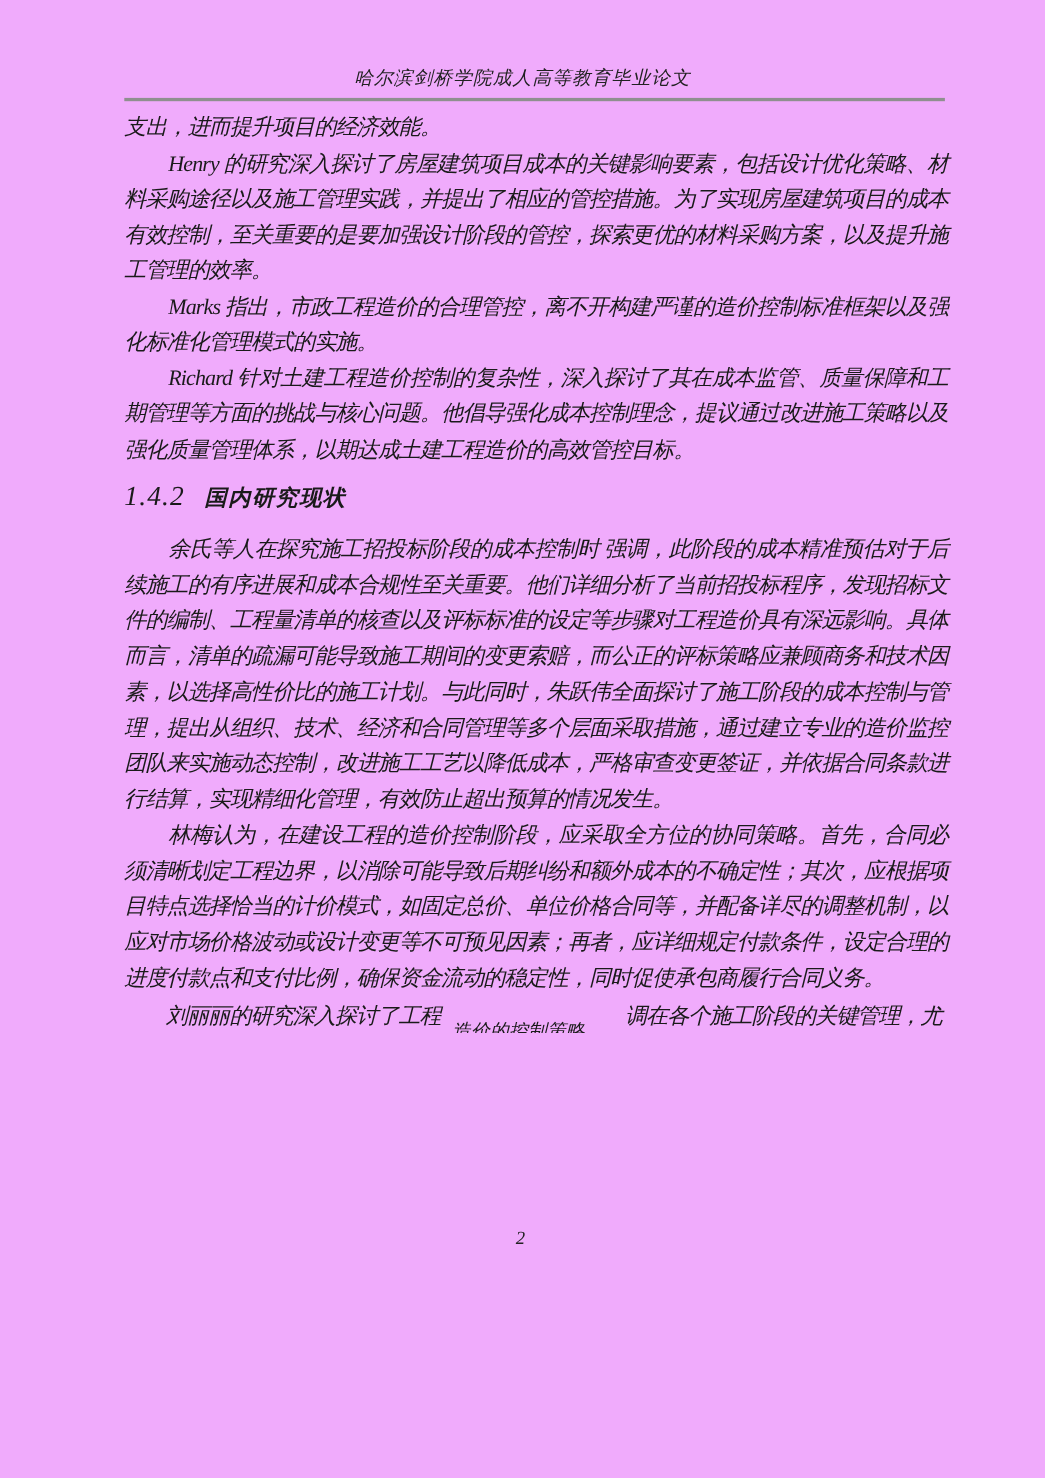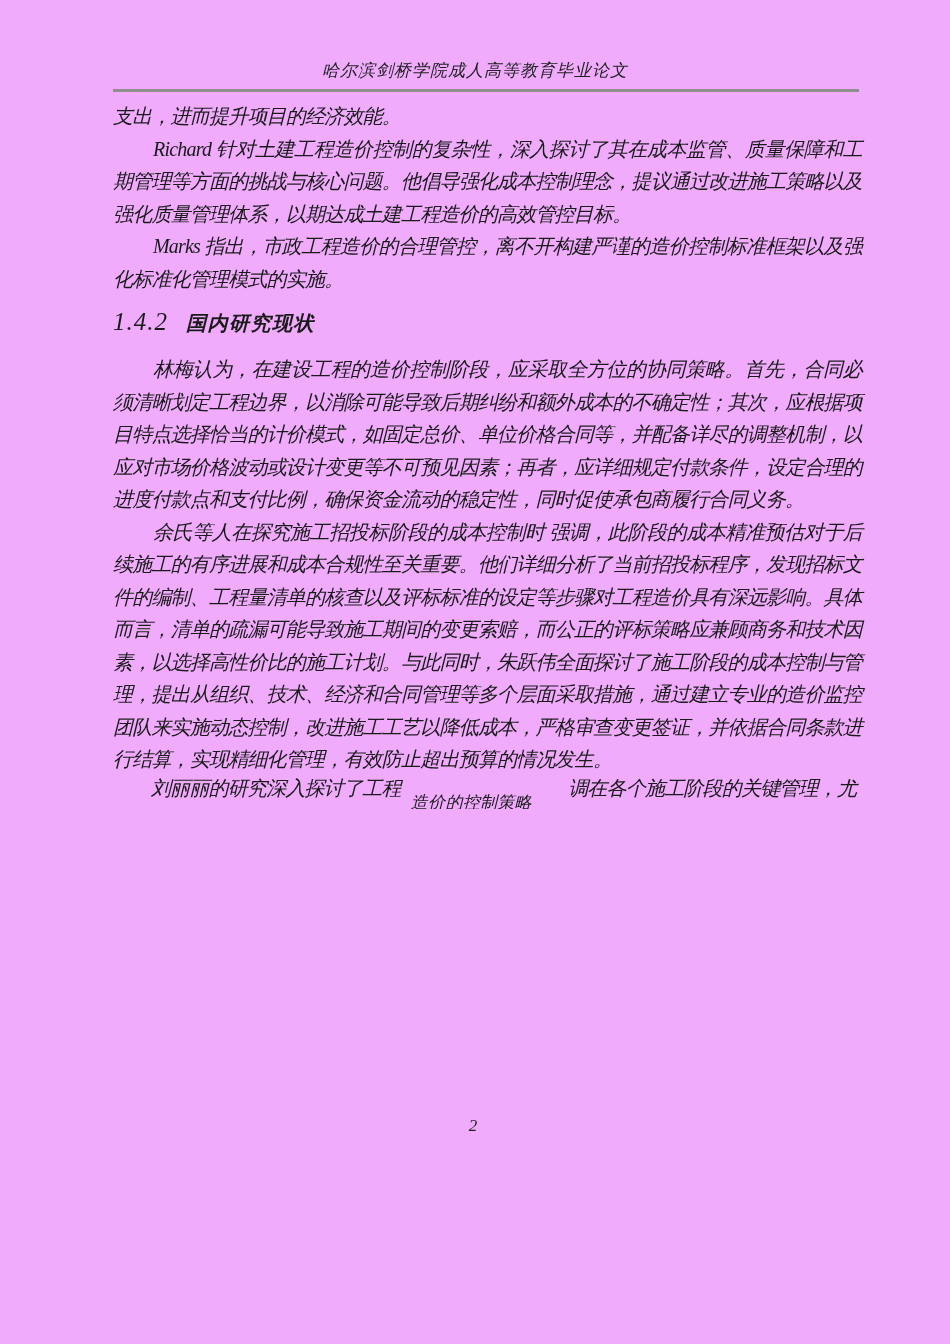--- a/index.html
+++ b/index.html
@@ -76,21 +76,21 @@
     margin-left: 14px;
     letter-spacing: 1.5px;
   }
   
   .last-line {
     position: relative;
     height: 33px;
     overflow: hidden;
     font-size: 20px;
     letter-spacing: -0.8px;
-    line-height: 25px;
+    line-height: 37px;
     white-space: nowrap;
   }
   .last-line .lead {
     padding-left: 38px;
   }
   .last-line .overlapped {
     display: inline-block;
     font-size: 17px;
     letter-spacing: 0.3px;
     transform: translateY(13px);
@@ -118,33 +118,34 @@
 
   <div class="doc-header">
     <div class="doc-header-title">哈尔滨剑桥学院成人高等教育毕业论文</div>
     <div class="doc-header-rule"></div>
   </div>
 
   <div class="doc-body">
 
     <p class="no-indent">支出，进而提升项目的经济效能。</p>
 
+    <p>Henry 的研究深入探讨了房屋建筑项目成本的关键影响要素，包括设计优化策略、材料采购途径以及施工管理实践，并提出了相应的管控措施。为了实现房屋建筑项目的成本有效控制，至关重要的是要加强设计阶段的管控，探索更优的材料采购方案，以及提升施工管理的效率。</p>
+
+    <p>Marks 指出，市政工程造价的合理管控，离不开构建严谨的造价控制标准框架以及强化标准化管理模式的实施。</p>
 
     <p>Richard 针对土建工程造价控制的复杂性，深入探讨了其在成本监管、质量保障和工期管理等方面的挑战与核心问题。他倡导强化成本控制理念，提议通过改进施工策略以及强化质量管理体系，以期达成土建工程造价的高效管控目标。</p>
-
-    <p>Marks 指出，市政工程造价的合理管控，离不开构建严谨的造价控制标准框架以及强化标准化管理模式的实施。</p>
 
     <div class="section-heading">
       <span class="h-num">1.4.2</span>
       <span class="h-title">国内研究现状</span>
     </div>
 
+    <p>余氏等人在探究施工招投标阶段的成本控制时 强调，此阶段的成本精准预估对于后续施工的有序进展和成本合规性至关重要。他们详细分析了当前招投标程序，发现招标文件的编制、工程量清单的核查以及评标标准的设定等步骤对工程造价具有深远影响。具体而言，清单的疏漏可能导致施工期间的变更索赔，而公正的评标策略应兼顾商务和技术因素，以选择高性价比的施工计划。与此同时，朱跃伟全面探讨了施工阶段的成本控制与管理，提出从组织、技术、经济和合同管理等多个层面采取措施，通过建立专业的造价监控团队来实施动态控制，改进施工工艺以降低成本，严格审查变更签证，并依据合同条款进行结算，实现精细化管理，有效防止超出预算的情况发生。</p>
+
     <p>林梅认为，在建设工程的造价控制阶段，应采取全方位的协同策略。首先，合同必须清晰划定工程边界，以消除可能导致后期纠纷和额外成本的不确定性；其次，应根据项目特点选择恰当的计价模式，如固定总价、单位价格合同等，并配备详尽的调整机制，以应对市场价格波动或设计变更等不可预见因素；再者，应详细规定付款条件，设定合理的进度付款点和支付比例，确保资金流动的稳定性，同时促使承包商履行合同义务。</p>
-
-    <p>余氏等人在探究施工招投标阶段的成本控制时 强调，此阶段的成本精准预估对于后续施工的有序进展和成本合规性至关重要。他们详细分析了当前招投标程序，发现招标文件的编制、工程量清单的核查以及评标标准的设定等步骤对工程造价具有深远影响。具体而言，清单的疏漏可能导致施工期间的变更索赔，而公正的评标策略应兼顾商务和技术因素，以选择高性价比的施工计划。与此同时，朱跃伟全面探讨了施工阶段的成本控制与管理，提出从组织、技术、经济和合同管理等多个层面采取措施，通过建立专业的造价监控团队来实施动态控制，改进施工工艺以降低成本，严格审查变更签证，并依据合同条款进行结算，实现精细化管理，有效防止超出预算的情况发生。</p>
 
 
     <div class="last-line">
       <span class="lead">刘丽丽的研究深入探讨了工程</span>
       <span class="overlapped">造价的控制策略</span>
       <span class="tail">调在各个施工阶段的关键管理，尤</span>
     </div>
 
   </div>
 

